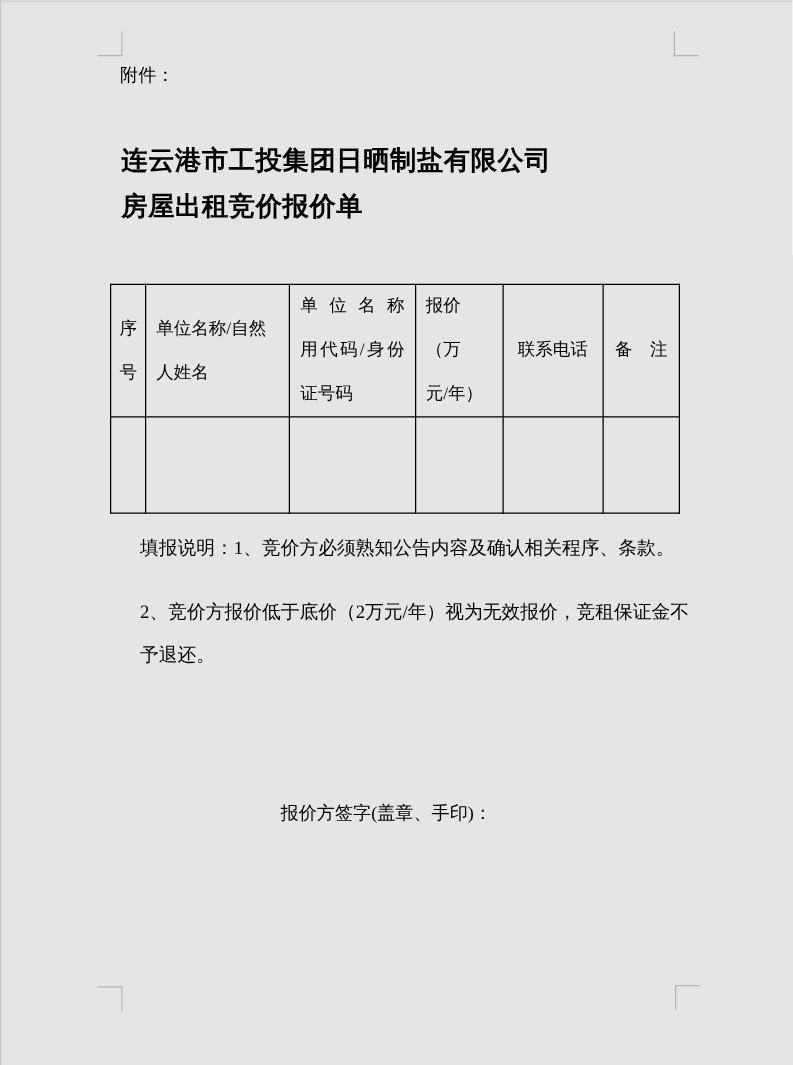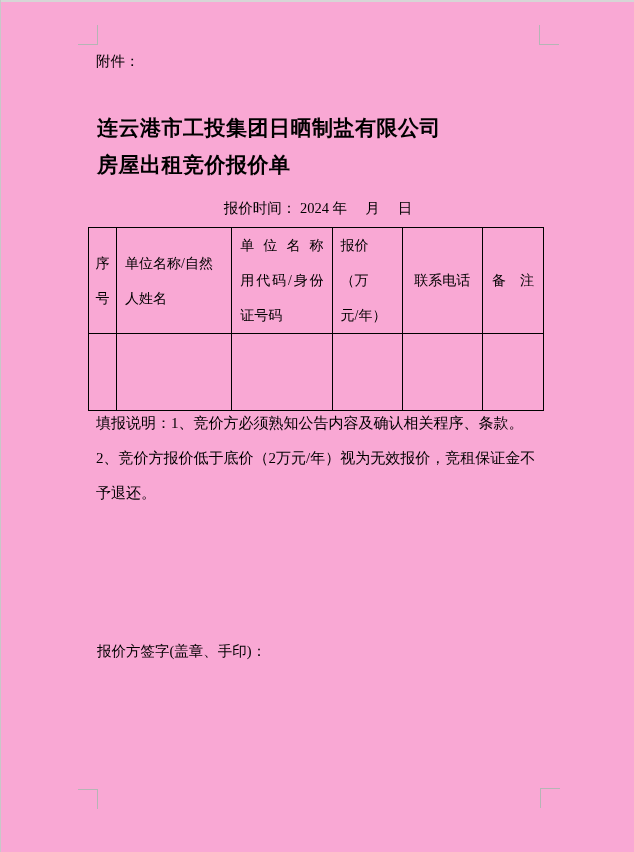--- a/index.html
+++ b/index.html
@@ -4,21 +4,21 @@
 <style>
   html, body {
     margin: 0;
     padding: 0;
     background: #ffffff;
   }
   .page {
     position: relative;
     width: 634px;
     height: 852px;
-    background: #f9a8d4;
+    background: #e5e5e5;
     overflow: hidden;
     font-family: "Liberation Serif", "DejaVu Serif", serif;
     color: #000000;
   }
   .edge-top {
     position: absolute; top: 0; left: 0;
     width: 634px; height: 2px;
     background: #d6d6d6;
   }
   .edge-left {
@@ -85,28 +85,28 @@
     text-align-last: justify;
   }
   .notes {
     position: absolute;
     left: 96px; top: 406px;
     width: 482px;
     font-size: 15px;
     line-height: 35px;
   }
   .notes p {
-    margin: 0;
+    margin: 16px;
     white-space: pre-line;
   }
   .signature {
     position: absolute;
-    left: 97px; top: 642px;
+    left: 81px; top: 642px;
     width: 456px;
-    text-align: left;
+    text-align: center;
     font-size: 14.5px;
     line-height: 18px;
   }
 </style>
 </head>
 <body>
 
 <div class="page">
 
   <div class="edge-top"></div>
@@ -117,21 +117,20 @@
   <div class="crop crop-bl"></div>
   <div class="crop crop-br"></div>
 
   <div class="attachment">附件：</div>
 
   <div class="title-block">
     <div>连云港市工投集团日晒制盐有限公司</div>
     <div>房屋出租竞价报价单</div>
   </div>
 
-  <div class="quote-time">报价时间： 2024 年　 月　 日</div>
 
   <table class="bid-table">
     <colgroup>
       <col style="width:28px">
       <col style="width:115px">
       <col style="width:100px">
       <col style="width:70px">
       <col style="width:80px">
       <col style="width:61px">
     </colgroup>

